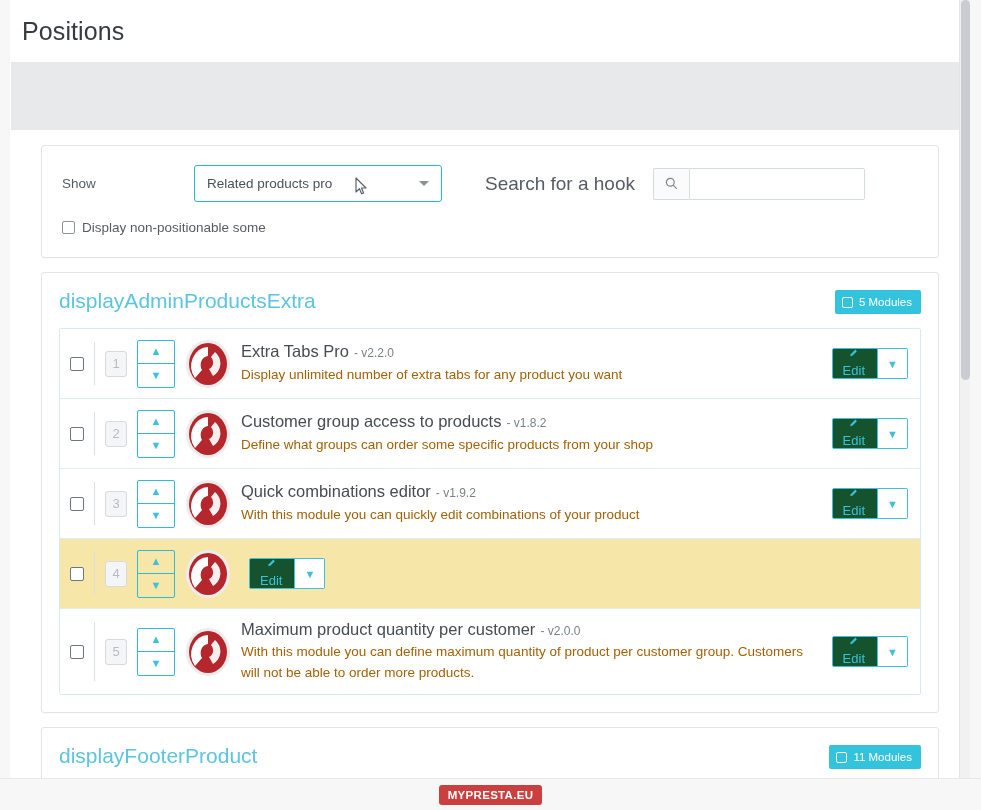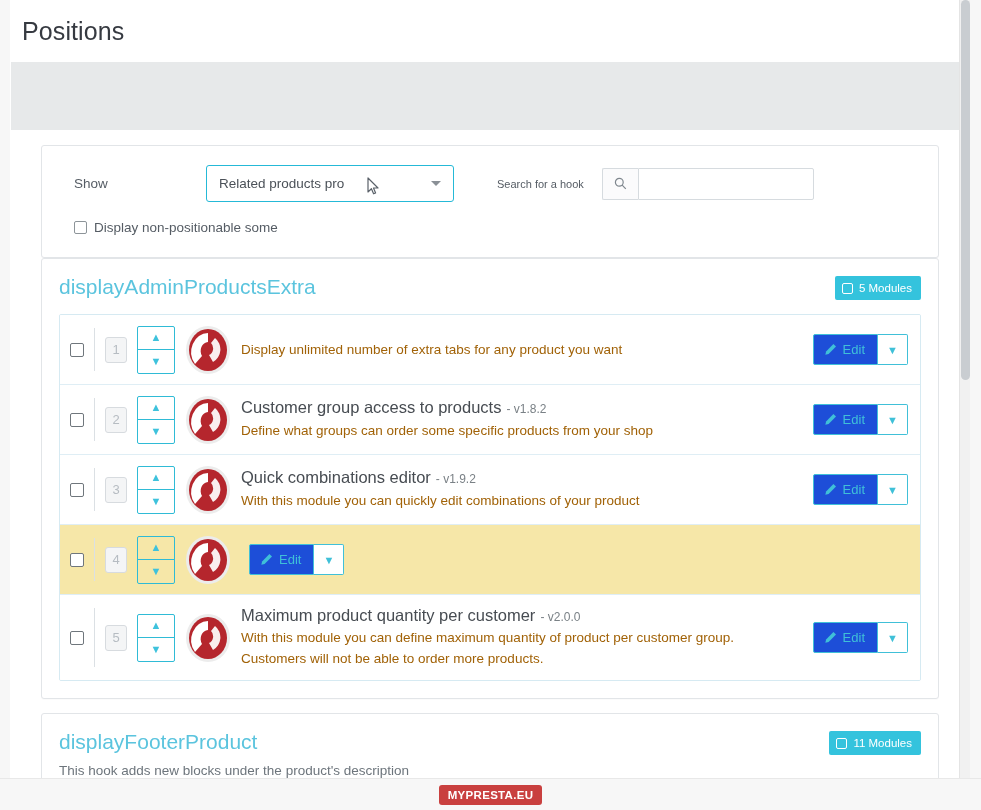--- a/index.html
+++ b/index.html
@@ -58,21 +58,22 @@
 
   
   .panel {
     background: #fff;
     border: 1px solid #e2e5e8;
     border-radius: 3px;
     box-shadow: 0 1px 1px rgba(0,0,0,0.02);
   }
 
   .filter-panel {
-    padding: 19px 20px 22px 32px;
+    padding: 19px 20px 22px 20px;
+    margin-bottom: 14px;
   }
   .filter-row {
     display: flex;
     align-items: center;
   }
   .filter-label {
     font-size: 13.5px;
     color: #555c64;
     width: 132px;
     flex: none;
@@ -103,21 +104,21 @@
     margin-left: 6px;
   }
   .cursor-arrow {
     position: absolute;
     left: 160px; top: 11px;
     width: 13px; height: 19px;
     pointer-events: none;
   }
 
   .search-label {
-    font-size: 11px;
+    font-size: 19px;
     color: #555c64;
     margin-left: 43px;
     margin-right: 18px;
     white-space: nowrap;
   }
   .search-group {
     display: flex;
     height: 32px;
   }
   .search-icon-box {
@@ -319,27 +320,28 @@
     align-items: center;
     padding-left: 8px;
   }
   .btn-group {
     display: flex;
     height: 31px;
   }
   .btn-edit {
     border: 1px solid #40c0d8;
     border-radius: 2px 0 0 2px;
-    background: #1d4ed8;
+    background: #14532d;
     color: #3fc0d8;
     font-size: 13px;
     display: flex;
     align-items: center;
     padding: 0 12px 0 10px;
     gap: 6px;
+    flex-direction: column;
   }
   .btn-caret {
     border: 1px solid #40c0d8;
     border-left: none;
     border-radius: 0 2px 2px 0;
     background: #fff;
     color: #3fc0d8;
     width: 30px;
     display: flex;
     align-items: center;
@@ -457,20 +459,23 @@
             </div>
             <div class="cell-icon">
               <svg class="mod-logo" viewBox="0 0 48 52">
                 <ellipse cx="24" cy="26" rx="22" ry="24" fill="#ececec"></ellipse>
                 <ellipse cx="24" cy="26" rx="19" ry="21" fill="#b5262d"></ellipse>
                 <path d="M24 9 a17 19 0 0 0 -13 31 l7 -8 a8 9 0 0 1 6 -14 z" fill="#ffffff"></path>
                 <path d="M31 14 a13 14 0 0 1 -2 24 l-4 -7 a6 7 0 0 0 2 -12 z" fill="#ffffff" opacity="0.92"></path>
               </svg>
             </div>
             <div class="cell-info">
+              <div>
+                <span class="mod-title">Extra Tabs Pro</span><span class="mod-ver">- v2.2.0</span>
+              </div>
               <div class="mod-desc">Display unlimited number of extra tabs for any product you want</div>
             </div>
             <div class="cell-actions">
               <div class="btn-group">
                 <div class="btn-edit">
                   <svg width="13" height="13" viewBox="0 0 13 13">
                     <path d="M9.4,0.9 L12,3.5 L4.6,10.9 L1.3,11.7 L2.1,8.4 Z" fill="#3fc0d8"></path>
                   </svg>
                   <span>Edit</span>
                 </div>

